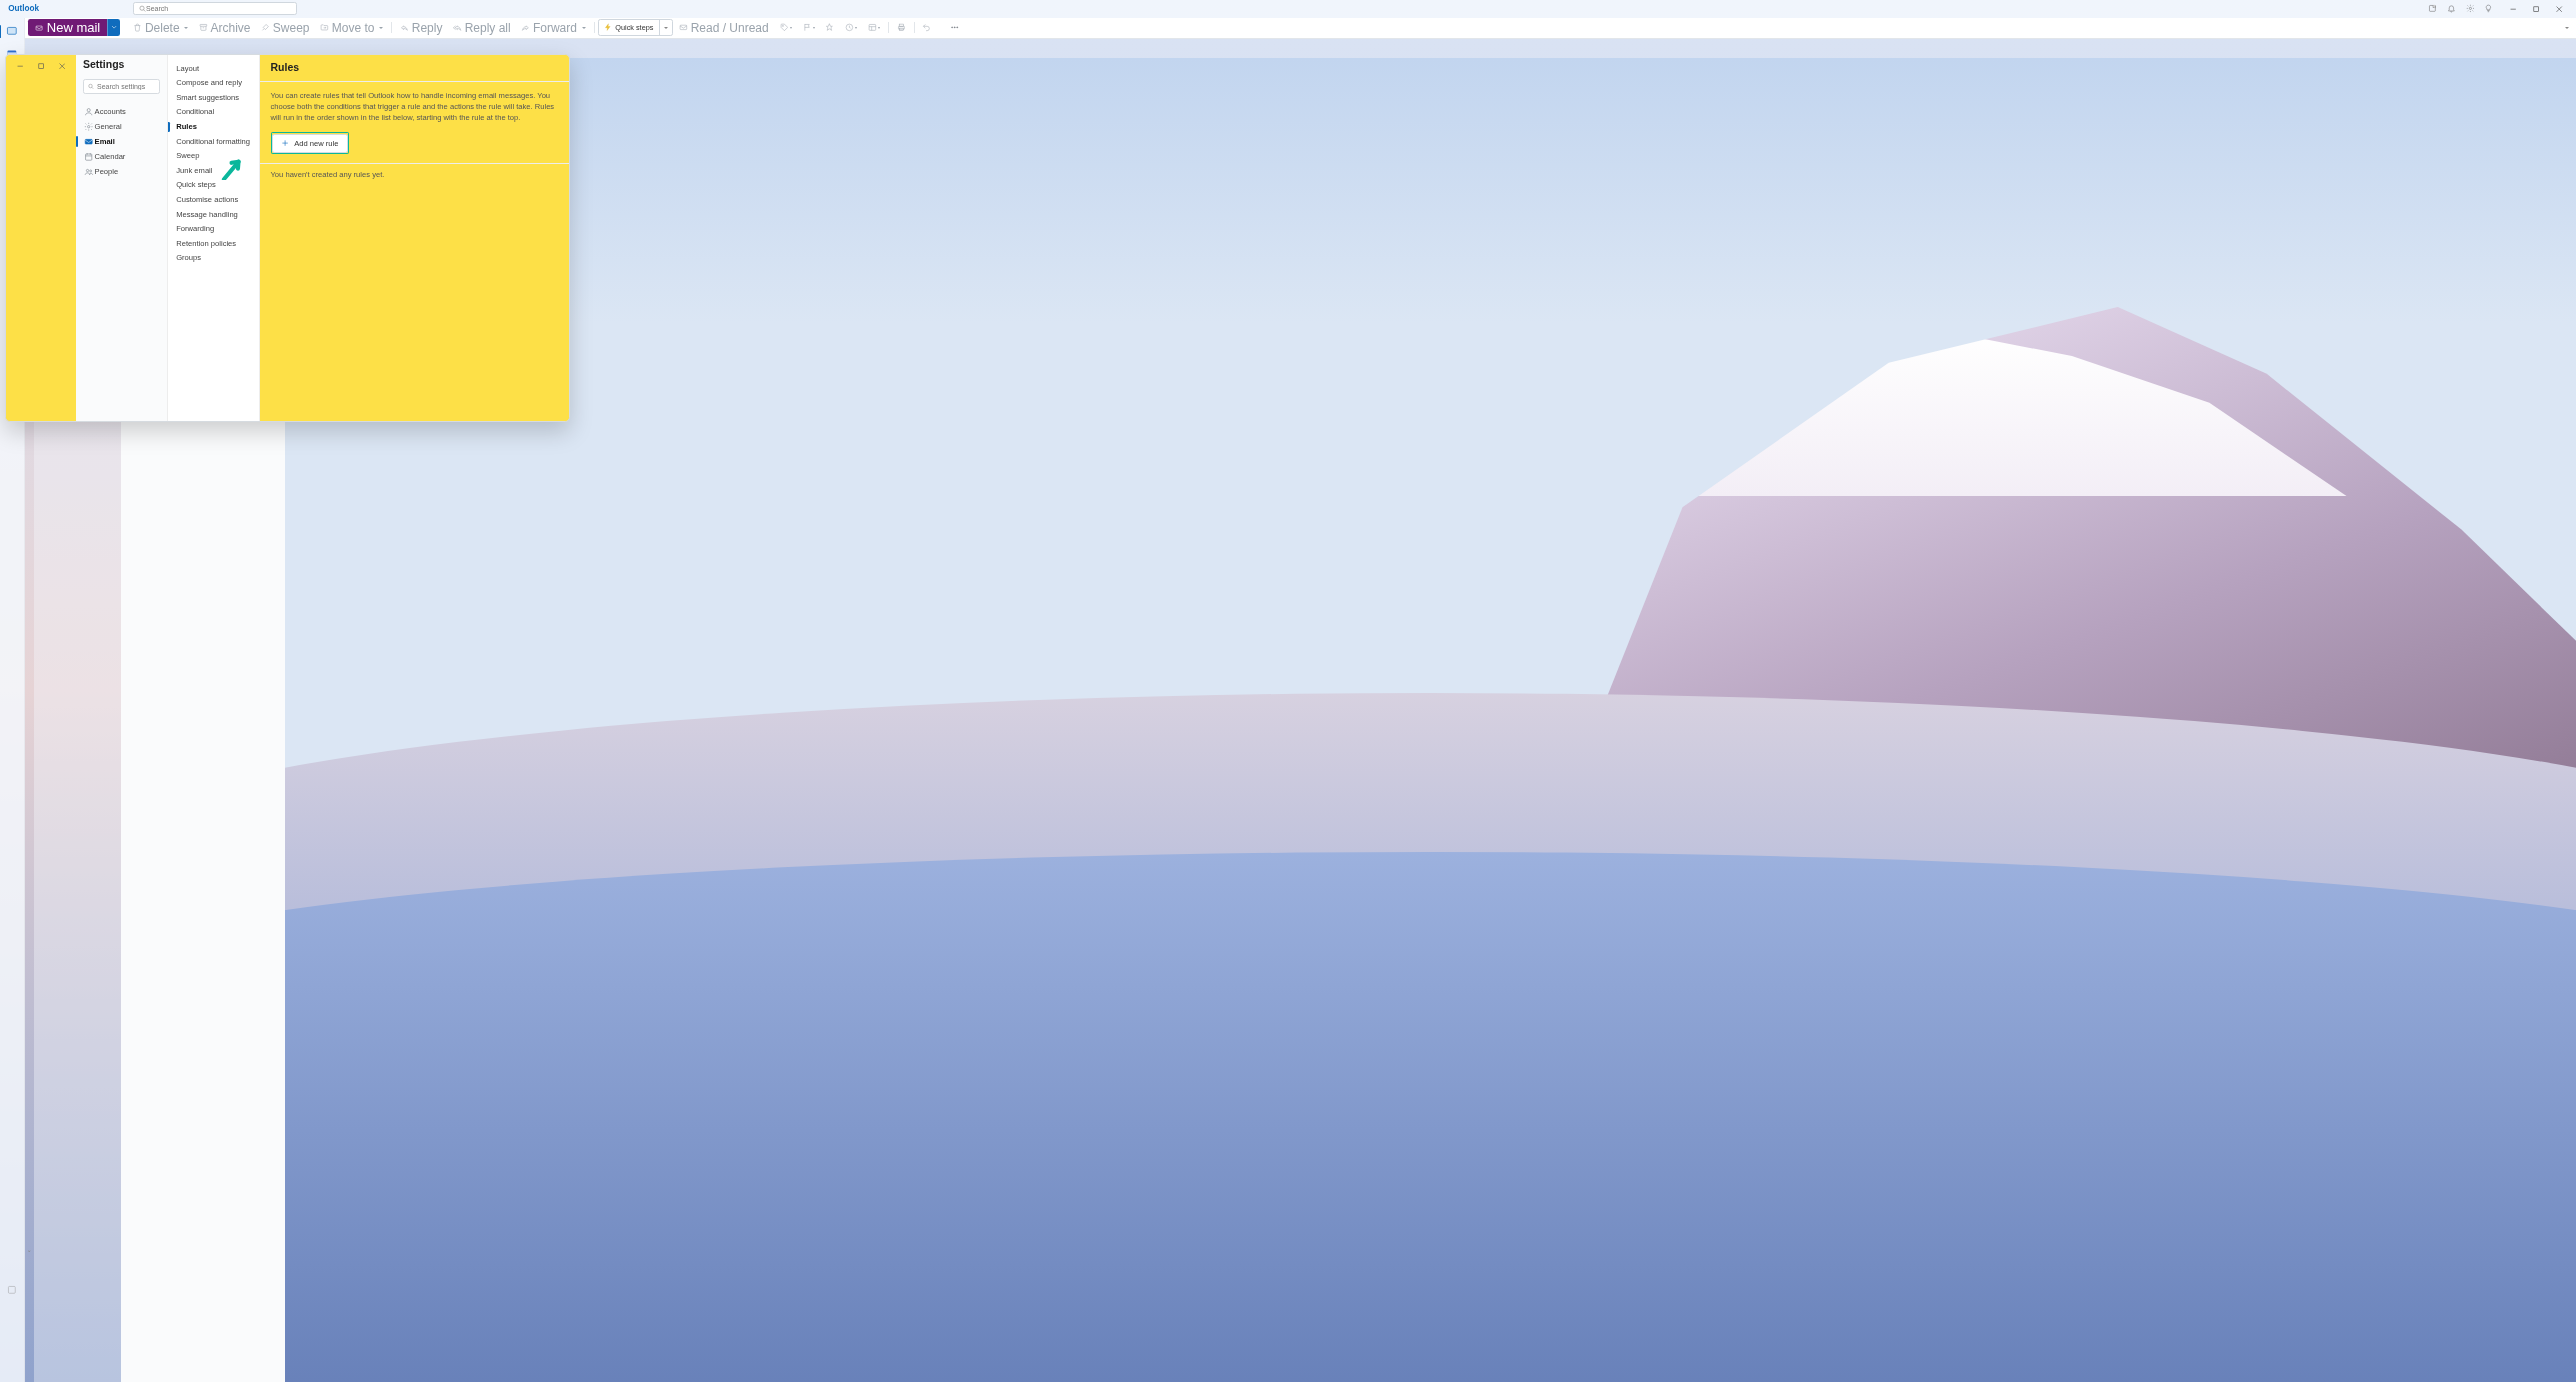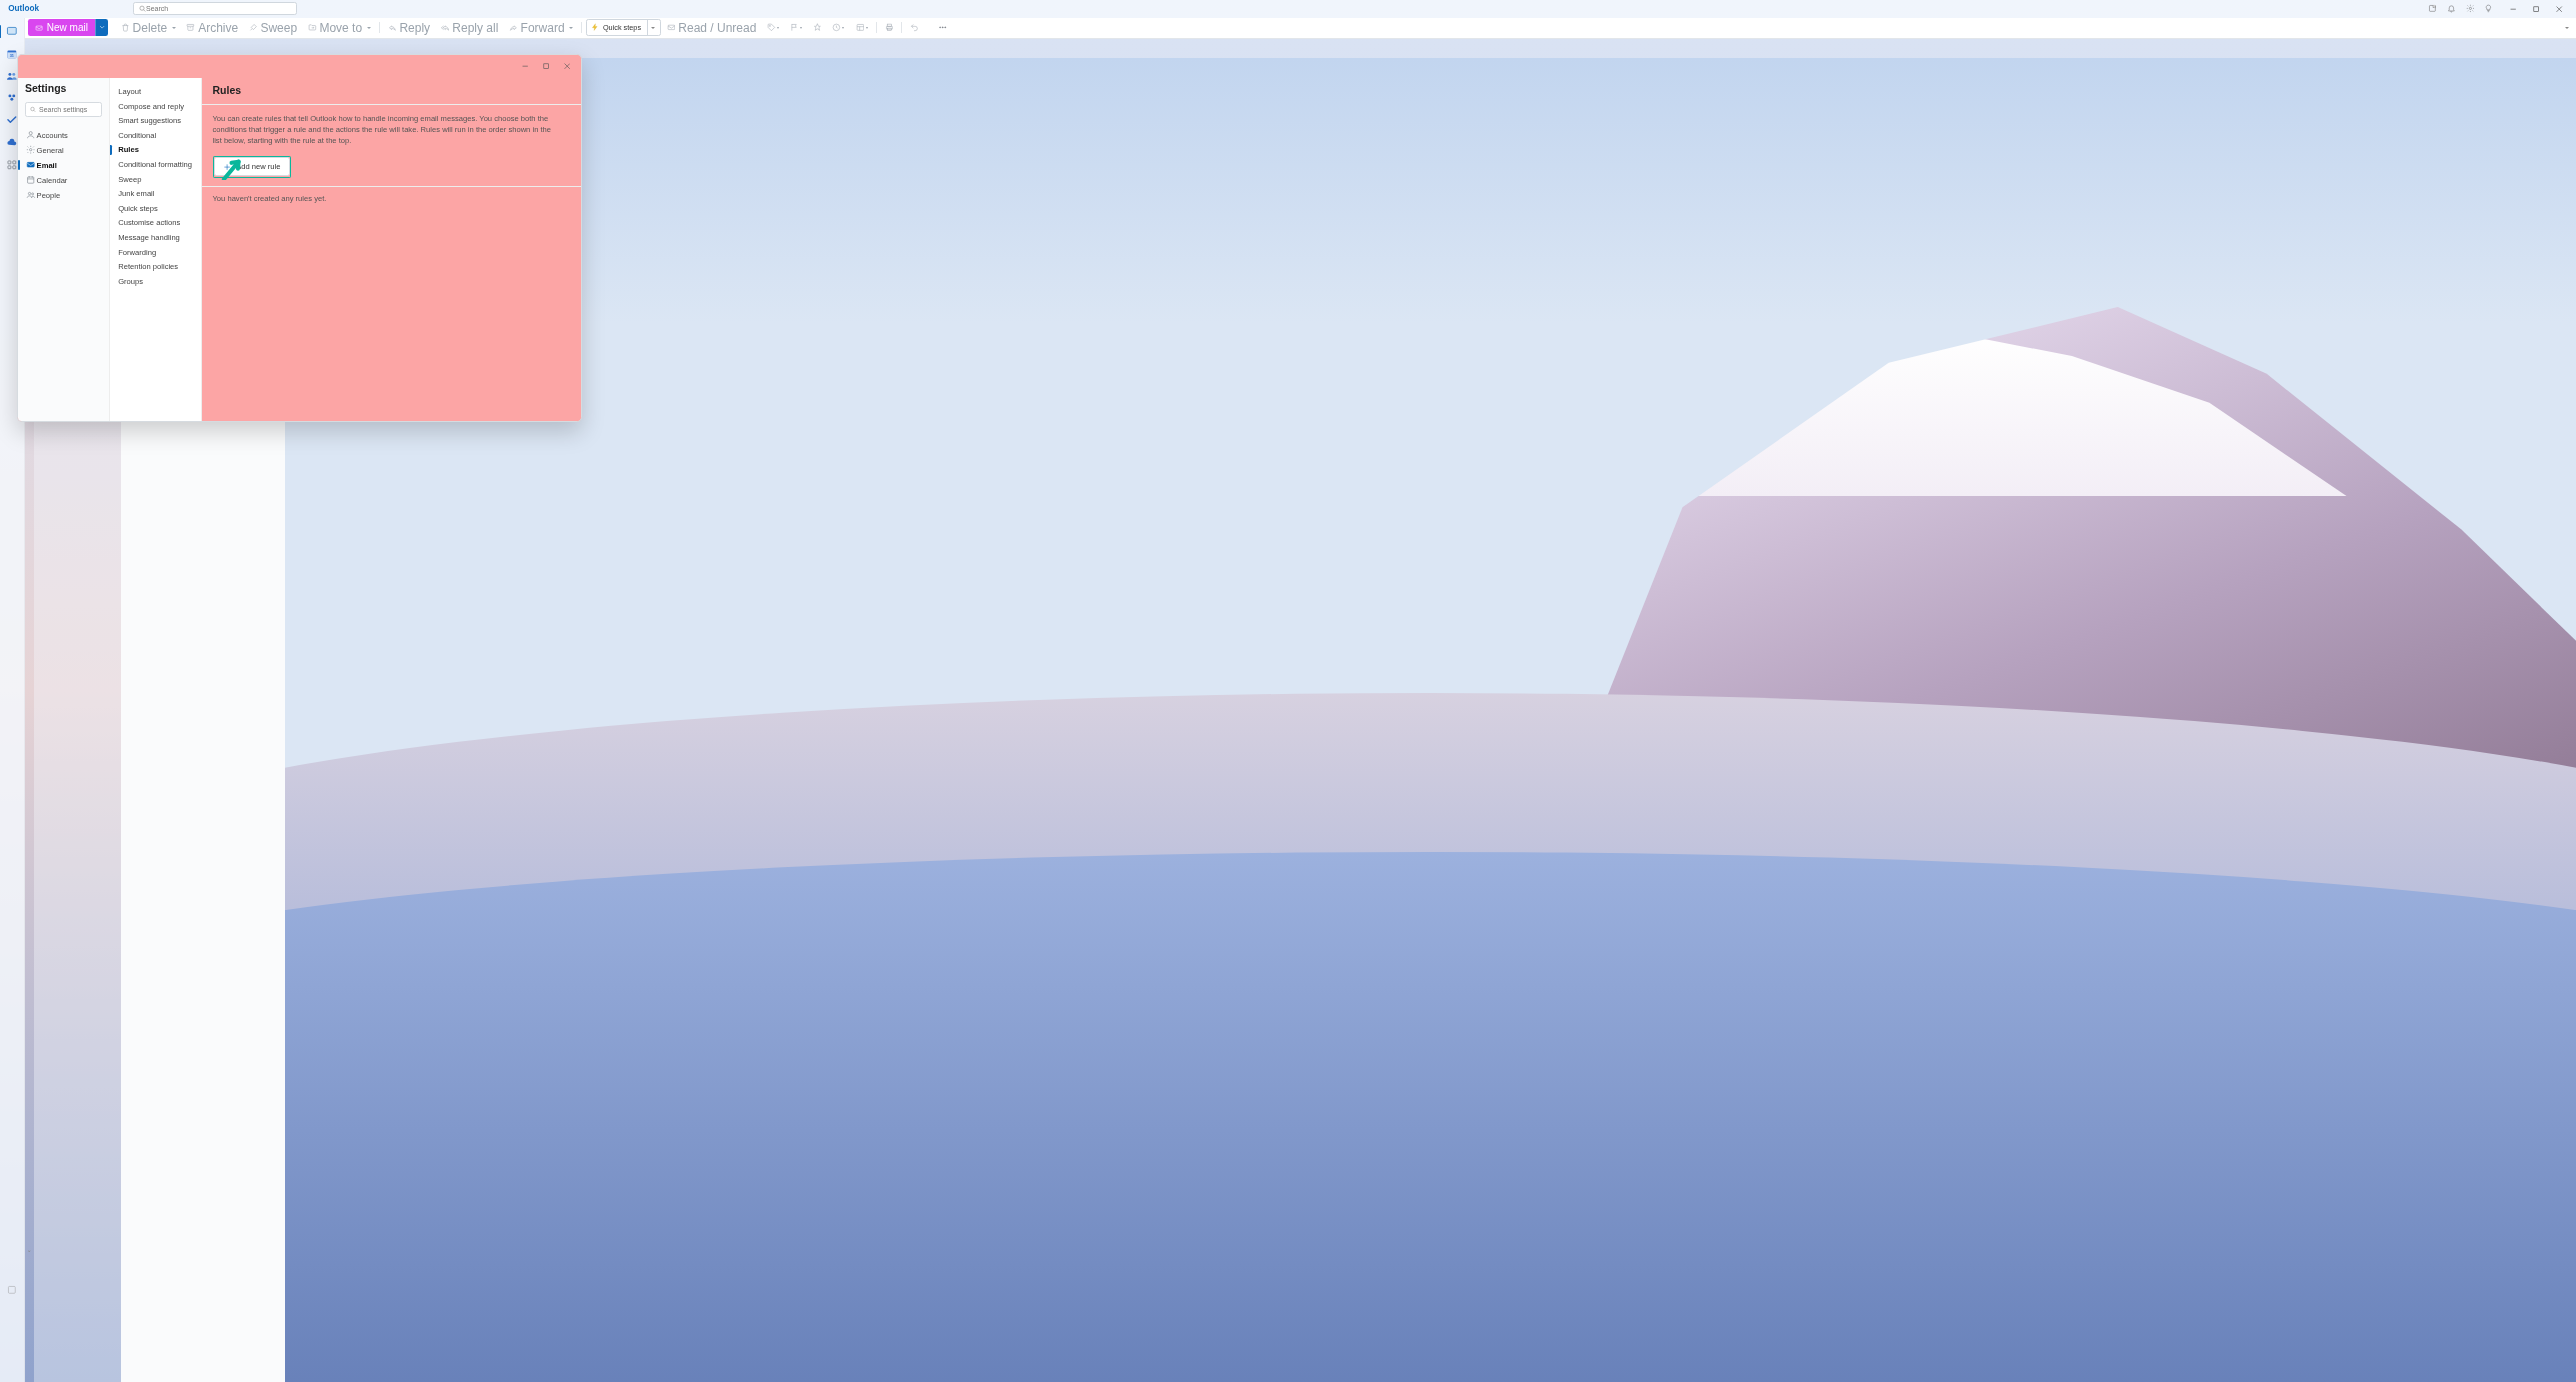--- a/index.html
+++ b/index.html
@@ -31,21 +31,21 @@
   .main { position:absolute; left:24.6px; right:0; top:17.6px; bottom:0; }
 
   .tabsrow { height:19px; background:rgba(255,255,255,.7); display:flex; align-items:center; padding-left:3.5px; gap:1.2px; border-bottom:0.6px solid #e2e6ea; }
   .hamburger { width:19px; height:16.4px; display:flex; align-items:center; justify-content:center; cursor:pointer; }
   .hamburger svg { width:9.4px; height:9.4px; stroke:#555; stroke-width:1.6; fill:none; }
   .tab { padding:0 8.2px; height:19px; display:flex; align-items:center; color:#555; cursor:pointer; font-size:7.6px; }
   .tab.active { color:#0f6cbd; font-weight:600; border-bottom:1.2px solid #0f6cbd; }
 
   .ribbon { height:21px; background:#fff; border-bottom:0.6px solid #e2e6ea; display:flex; align-items:center; padding:0 3.5px; gap:1.2px; }
   .newmail { display:flex; height:16.4px; }
-  .newmail .nm-btn { background:#d946ef; color:#fff; display:flex; align-items:center; gap:3.5px; padding:8px 7px; border-radius:2.3px 0 0 2.3px; font-size:10px; cursor:pointer; }
+  .newmail .nm-btn { background:#701a75; color:#fff; display:flex; align-items:center; gap:3.5px; padding:8px 7px; border-radius:2.3px 0 0 2.3px; font-size:13px; cursor:pointer; }
   .newmail .nm-dd { background:#0f6cbd; color:#fff; width:13px; display:flex; align-items:center; justify-content:center; border-radius:0 2.3px 2.3px 0; border-left:0.6px solid rgba(255,255,255,.3); cursor:pointer; }
   .newmail svg { width:8.2px; height:8.2px; fill:none; stroke:#fff; stroke-width:1.6; }
   .rgap { width:5.9px; }
   .rbtn { height:18px; padding:0 4.7px; display:flex; align-items:center; gap:2.9px; color:#9aa3ac; font-size:12px; cursor:default; border-radius:2.3px; }
   .rbtn svg { width:8.8px; height:8.8px; fill:none; stroke:#9aa3ac; stroke-width:1.4; }
   .rbtn.dd::after { content:''; width:0; height:0; border-left:2.3px solid transparent; border-right:2.3px solid transparent; border-top:2.3px solid #9aa3ac; margin-left:1.8px; }
   .rsep { width:0.6px; height:11.7px; background:#e2e6ea; margin:0 2.3px; }
   .quicksteps { border:0.6px solid #d0d7de; border-radius:2.3px; height:16.4px; display:flex; align-items:center; padding:0 4.7px; gap:3.5px; color:#333; cursor:pointer; }
   .quicksteps svg { width:8.2px; height:8.2px; stroke:#c79b00; fill:#f0c233; stroke-width:.6; }
   .quicksteps .qdd { width:8.2px; display:flex; align-items:center; justify-content:center; border-left:0.6px solid #d0d7de; height:100%; margin-left:2.3px; padding-left:3.5px; }
@@ -67,21 +67,21 @@
   .behind .col1 { width:87px; background:rgba(245,248,253,.4); position:relative; }
   .behind .col1 .hl { position:absolute; left:1.2px; right:0; top:26px; height:15px; background:#d3e5f7; border-radius:2.3px; }
   .behind .col2 { width:164px; background:#fafbfc; }
   .behind .scene { flex:1; position:relative; overflow:hidden; background:linear-gradient(180deg,#c2d5ef 0%,#dbe6f4 20%); }
   .mountain { position:absolute; left:55%; right:-5%; top:18%; height:42%; background:linear-gradient(160deg,#ffffff 0%,#e9def0 10%,#b6a2bf 55%,#866f89 100%); clip-path:polygon(0% 100%,12% 38%,30% 12%,50% 2%,63% 14%,80% 42%,100% 82%,100% 100%); filter:blur(0.2px); }
   .mountain::after { content:''; position:absolute; left:10%; top:6%; width:60%; height:30%; background:linear-gradient(180deg,#fff,#f3eef6); clip-path:polygon(0% 100%,18% 20%,40% 0%,60% 16%,80% 44%,100% 100%); }
   .dune1 { position:absolute; left:-10%; right:-10%; top:48%; height:70%; background:linear-gradient(180deg,#d7d1e0 0%,#8aa0d3 60%,#5e78b1 100%); border-radius:50% 50% 0 0/18% 18% 0 0; }
   .dune2 { position:absolute; left:-10%; right:-10%; top:60%; height:70%; background:linear-gradient(180deg,#9cb1de 0%,#667fb8 60%,#3d5694 100%); border-radius:50% 50% 0 0/14% 14% 0 0; }
 
   
-  .dialog { position:absolute; left:17px; top:54px; width:565px; height:368px; background:#fca5a5; border:0.6px solid #d6dbe0; border-radius:4.7px; box-shadow:0 9.4px 23.4px rgba(0,0,0,.18); display:flex; flex-direction:column; z-index:20; overflow:hidden; }
+  .dialog { position:absolute; left:5px; top:54px; width:565px; height:368px; background:#fde047; border:0.6px solid #d6dbe0; border-radius:4.7px; box-shadow:0 9.4px 23.4px rgba(0,0,0,.18); display:flex; flex-direction:row; z-index:20; overflow:hidden; }
   .dlg-titlebar { height:23.4px; display:flex; align-items:center; justify-content:flex-end; padding:0 3.5px; }
   .dlg-titlebar .wb { width:21px; height:19px; display:flex; align-items:center; justify-content:center; cursor:pointer; color:#555; }
   .dlg-titlebar .wb svg { width:6.4px; height:6.4px; stroke:#555; fill:none; stroke-width:1.2; }
   .dlg-body { flex:1; display:flex; min-height:0; }
 
   .pane1 { width:92px; padding:2.3px 7px 0 7px; border-right:0.6px solid #ededed; background:#fafbfc; }
   .pane1 h2 { font-size:10.5px; font-weight:600; margin:1.2px 0 8.2px 0; color:#222; }
   .pane1 .search { height:15px; border:0.6px solid #d6dbe0; border-radius:2.3px; display:flex; align-items:center; padding:0 3.5px; gap:3.5px; color:#888; margin-bottom:10.5px; background:#fff; }
   .pane1 .search input { border:none; outline:none; width:100%; font-size:7px; }
   .pane1 .navitem { height:15px; display:flex; align-items:center; gap:1px; color:#444; font-size:7.6px; cursor:pointer; border-radius:2.3px; padding:0 1.2px; margin-bottom:0px; position:relative; }

